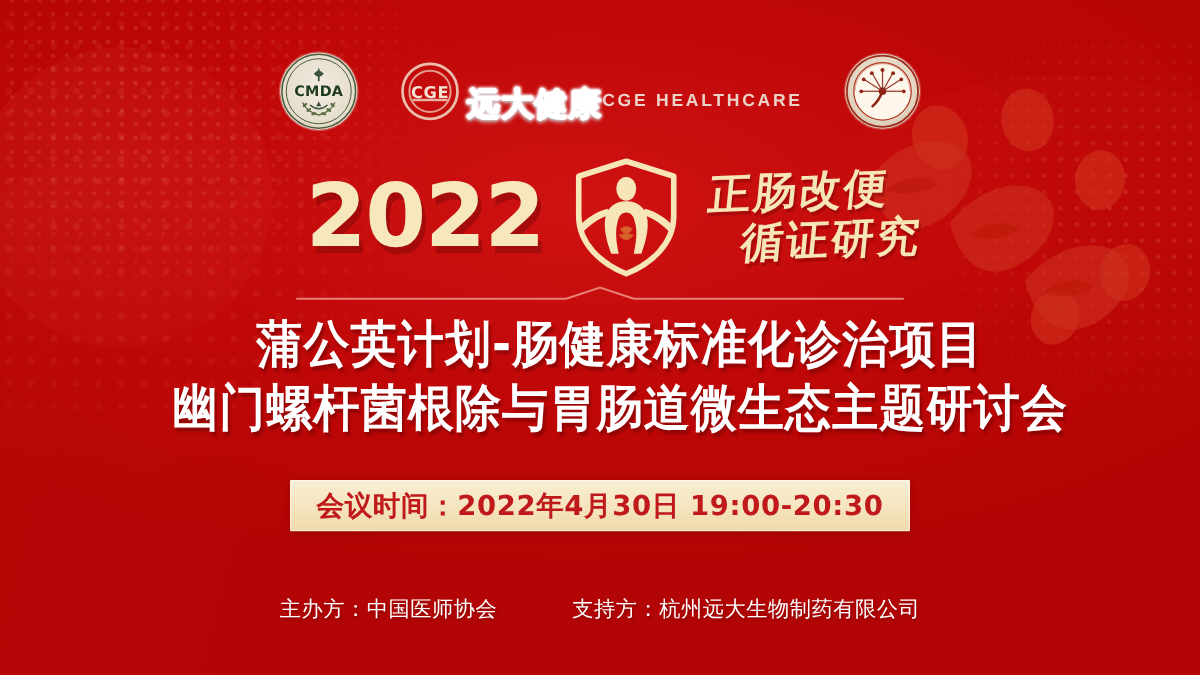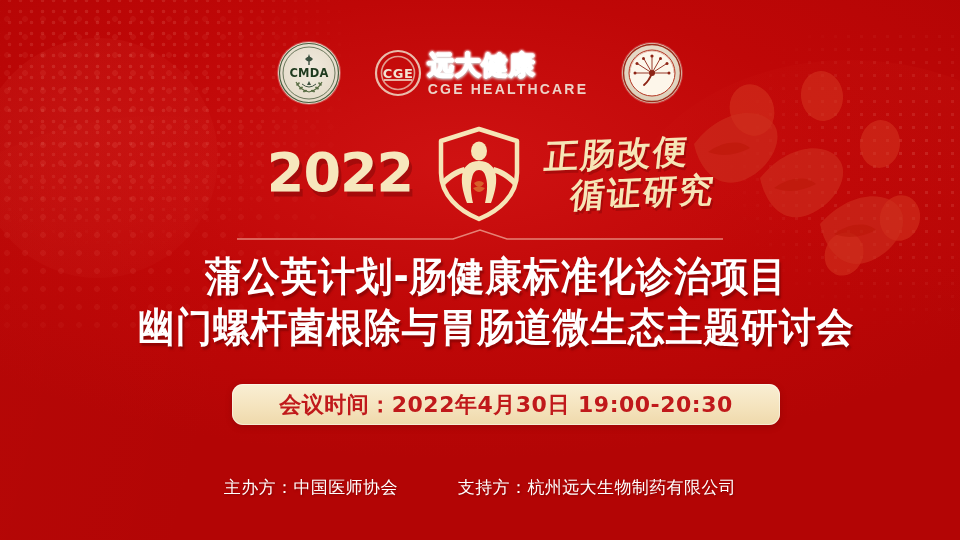--- a/index.html
+++ b/index.html
@@ -102,21 +102,21 @@
     box-shadow: 0 0 0 1px rgba(255,255,255,.25);
   }
   .logo-cmda svg { width: 62px; height: 62px; display: block; }
 
   .logo-cge { display: flex; align-items: flex-end; gap: 6px; }
   .cge-mark {
     width: 48px; height: 48px;
     position: relative;
   }
   .cge-mark svg { width: 48px; height: 48px; display: block; }
-  .cge-words { display: flex; flex-direction: column; align-items: flex-start; }
+  .cge-words { display: flex; flex-direction: row; align-items: flex-start; }
   .cge-cn {
     font-size: 26px;
     font-weight: 700;
     letter-spacing: 1px;
     line-height: 1.05;
     color: #e8eee6;
     -webkit-text-stroke: 0px;
     text-shadow:
        1px 0 0 #ffffff, -1px 0 0 #ffffff, 0 1px 0 #ffffff, 0 -1px 0 #ffffff,
        0 2px 3px rgba(0,0,0,.25);
@@ -148,21 +148,21 @@
   .hero {
     position: absolute;
     left: 0; right: 0; top: 122px;
     height: 102px;
     display: flex;
     align-items: center;
     justify-content: center;
     gap: 18px;
   }
   .year {
-    font-size: 54px;
+    font-size: 70px;
     font-weight: 700;
     letter-spacing: -1px;
     line-height: 1;
     color: #f7e7bd;
     font-family: "DejaVu Sans", "Liberation Sans", sans-serif;
     text-shadow: 3px 5px 0 rgba(120,6,6,.45);
     margin-left: 22px;
   }
   .shield { width: 96px; height: 100px; }
   .shield svg { width: 100%; height: 100%; display: block; }
@@ -213,22 +213,22 @@
     transform: scaleX(.92);
     text-shadow: 2px 3px 2px rgba(110,4,4,.55);
   }
   .title-1 { font-size: 40px; }
   .title-2 { font-size: 40px; margin-top: 6px; }
 
   
   .time-banner {
     position: absolute;
     left: 232px; top: 384px;
-    width: 548px; height: 41px;
-    border-radius: 11px;
+    width: 496px; height: 41px;
+    border-radius: 1px;
     background: linear-gradient(180deg, #f9efd4 0%, #f5e4bf 52%, #efd9ab 100%);
     box-shadow: 0 2px 6px rgba(90,4,4,.28), inset 0 0 0 1px rgba(255,255,255,.45);
     display: flex;
     align-items: center;
     justify-content: center;
   }
   .time-text {
     color: #c0191b;
     font-size: 22px;
     font-weight: 700;

